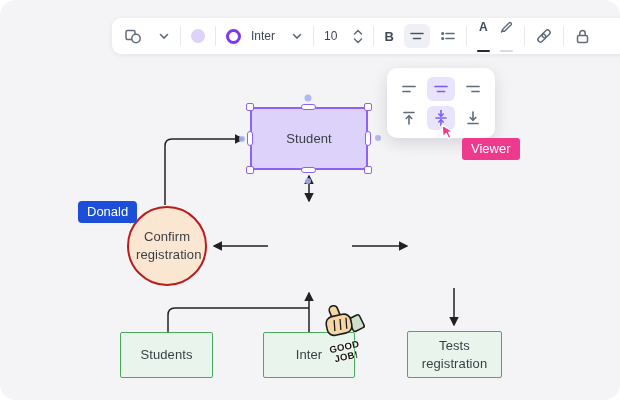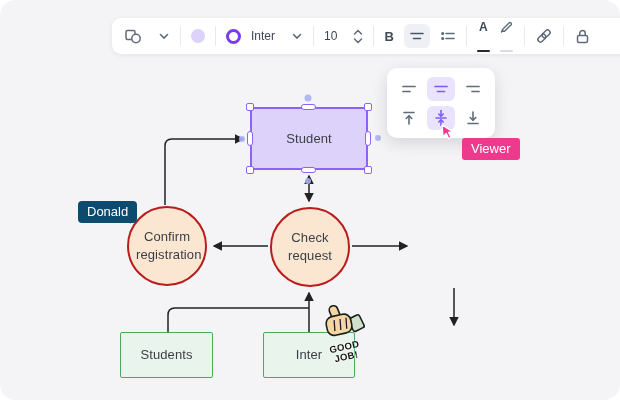--- a/index.html
+++ b/index.html
@@ -47,21 +47,21 @@
   .handle{position:absolute;background:#fff;border:1.5px solid #8c63f5;box-sizing:border-box;}
   .h-corner{width:8px;height:8px;border-radius:2px;}
   .h-pill-h{width:15px;height:6px;border-radius:3px;}
   .h-pill-v{width:6px;height:15px;border-radius:3px;}
 
   
   .connectors{position:absolute;left:0;top:0;}
 
   
   .user-badge{position:absolute;color:#fff;font-size:13px;padding:3px 9px 4px;border-radius:4px;white-space:nowrap;}
-  .badge-donald{left:78px;top:201px;background:#0c4a6e;}
+  .badge-donald{left:78px;top:201px;background:#1d4ed8;}
   .badge-viewer{left:462px;top:138px;background:#ee3a8c;border-radius:3px;}
   .cursor{position:absolute;}
   .cursor-donald{left:121px;top:210px;}
   .cursor-viewer{left:440px;top:124px;}
 
   
   .sticker{position:absolute;left:316px;top:303px;width:56px;text-align:center;transform:rotate(-4deg);}
   .sticker-text{font-size:9.5px;font-weight:700;color:#14110c;line-height:1.05;transform:rotate(-8deg);
     text-shadow:0 0 2px #fff,0 0 2px #fff;letter-spacing:.3px;margin-top:-3px;}
 </style>
@@ -102,28 +102,28 @@
   <div class="handle h-corner" style="left:246px;top:166px;"></div>
   <div class="handle h-corner" style="left:364px;top:166px;"></div>
   <div class="handle h-pill-h" style="left:301px;top:104px;"></div>
   <div class="handle h-pill-h" style="left:301px;top:167px;"></div>
   <div class="handle h-pill-v" style="left:247px;top:131px;"></div>
   <div class="handle h-pill-v" style="left:365px;top:131px;"></div>
 
   <div class="node node-circle node-confirm">
     <span class="wrap60">Confirm registration</span>
   </div>
-  <div class="node node-circle node-check">
-    <span class="wrap60">Check request</span>
-  </div>
   <div class="node node-green node-students">
     <span>Students</span>
   </div>
   <div class="node node-green node-tests">
     <span>Inter</span>
+  </div>
+  <div class="node node-green node-testsreg">
+    <span class="wrap70">Tests registration</span>
   </div>
 
   <div class="toolbar">
     <div class="tb-btn">
       <span>
         <svg width="18" height="18" viewBox="0 0 18 18" fill="none" stroke="#5f6b7a" stroke-width="1.5">
           <rect x="2" y="3.5" width="9" height="9" rx="1.5"></rect>
           <circle cx="12" cy="11.5" r="4.2" fill="#fff"></circle>
         </svg>
       </span>

